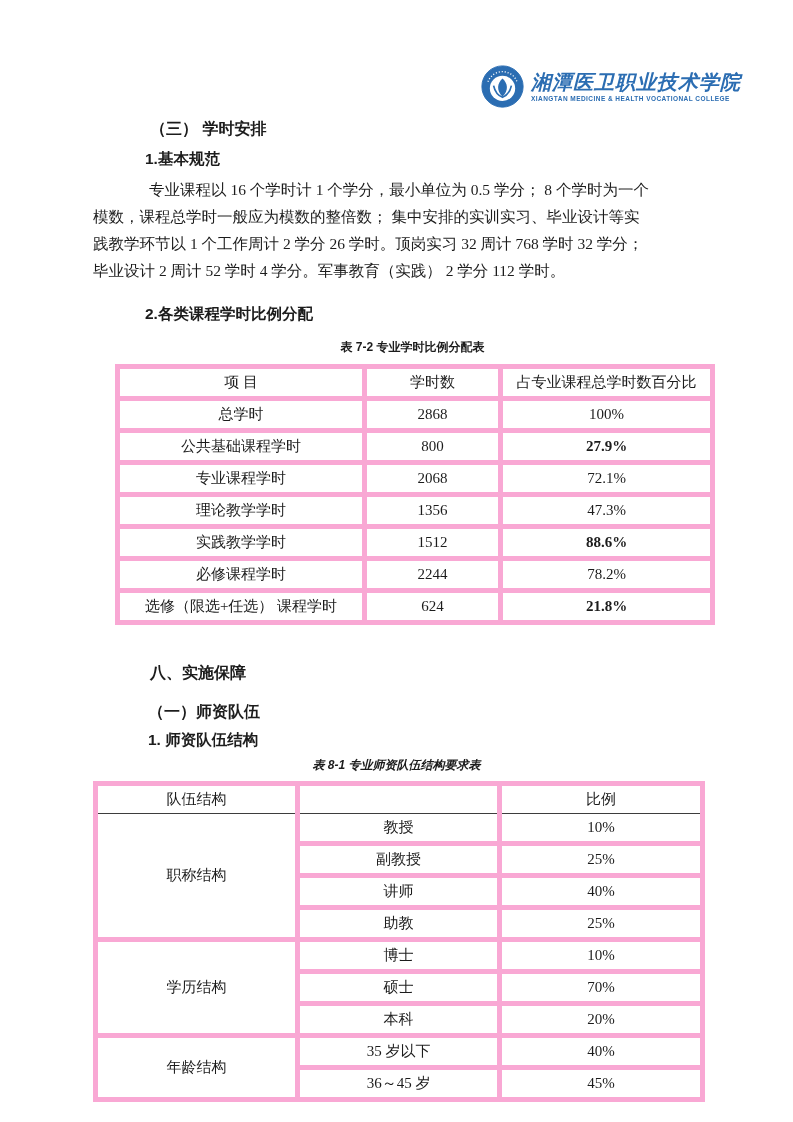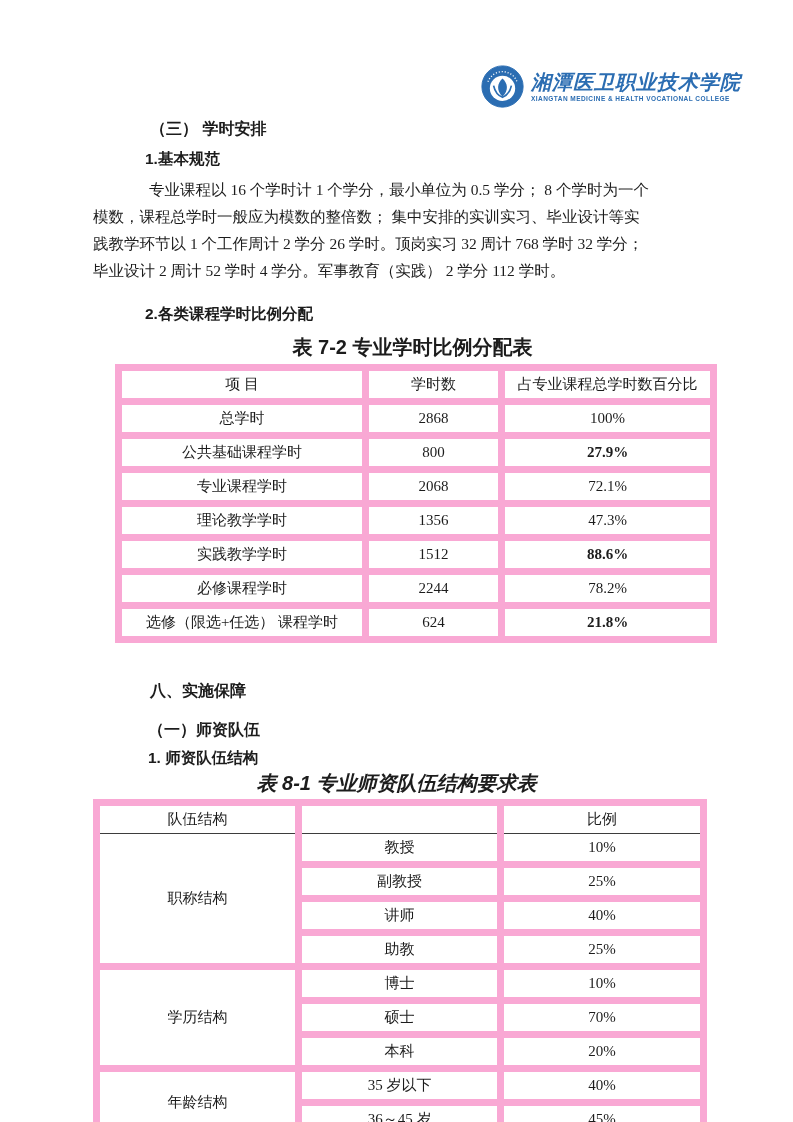--- a/index.html
+++ b/index.html
@@ -45,33 +45,33 @@
     line-height: 9px;
     white-space: nowrap;
   }
 
   
   .h-lvl1 { margin: 10px 0 0 150px; font-family: "Liberation Sans", sans-serif; font-size: 16px; font-weight: 700; line-height: 20px; }
   .h-lvl2 { margin: 10px 0 0 145px; font-family: "Liberation Sans", sans-serif; font-size: 15.5px; font-weight: 700; line-height: 20px; }
   .body-para { margin: 7px 0 0 93px; width: 612px; font-size: 15.5px; line-height: 27px; }
   .body-para .indent { text-indent: 56px; }
   .h-lvl3 { margin: 20px 4px 0 145px; font-family: "Liberation Sans", sans-serif; font-size: 15.5px; font-weight: 700; line-height: 20px; }
-  .tbl-caption { font-family: "Liberation Sans", sans-serif; font-size: 20px; font-weight: 700; text-align: center; line-height: 20px; }
+  .tbl-caption { font-family: "Liberation Sans", sans-serif; font-size: 12px; font-weight: 700; text-align: center; line-height: 20px; }
   .cap1 { margin: 13px 0 0 115px; width: 595px; }
   .cap2 { margin: 5px 0 0 93px; width: 607px; font-style: italic; }
   .h-impl  { margin: 37px 0 0 150px; font-family: Liberation Serif, serif; font-size: 16px; font-weight: 700; line-height: 21px; }
   .h-team  { margin: 18px 0 0 148px; font-family: "Liberation Sans", sans-serif; font-size: 16px; font-weight: 700; line-height: 21px; }
   .h-struct{ margin: 8px 0 0 148px; font-family: "Liberation Sans", sans-serif; font-size: 15.5px; font-weight: 700; line-height: 20px; }
 
   
   table { border-collapse: collapse; table-layout: fixed; }
   .tbl1 { margin: 7px 0 0 115px; width: 595px; }
   .tbl2 { margin: 6px 0 0 93px;  width: 607px; }
   th, td {
-    border: 7px solid #f9a8d4;
+    border: 5px solid #f9a8d4;
     text-align: center;
     vertical-align: middle;
     font-size: 15px;
     font-weight: 400;
     height: 27px;
     padding: 0 4px;
     overflow: hidden;
     white-space: nowrap;
   }
   .tbl1 col.c1 { width: 247px; } .tbl1 col.c2 { width: 136px; } .tbl1 col.c3 { width: 212px; }

